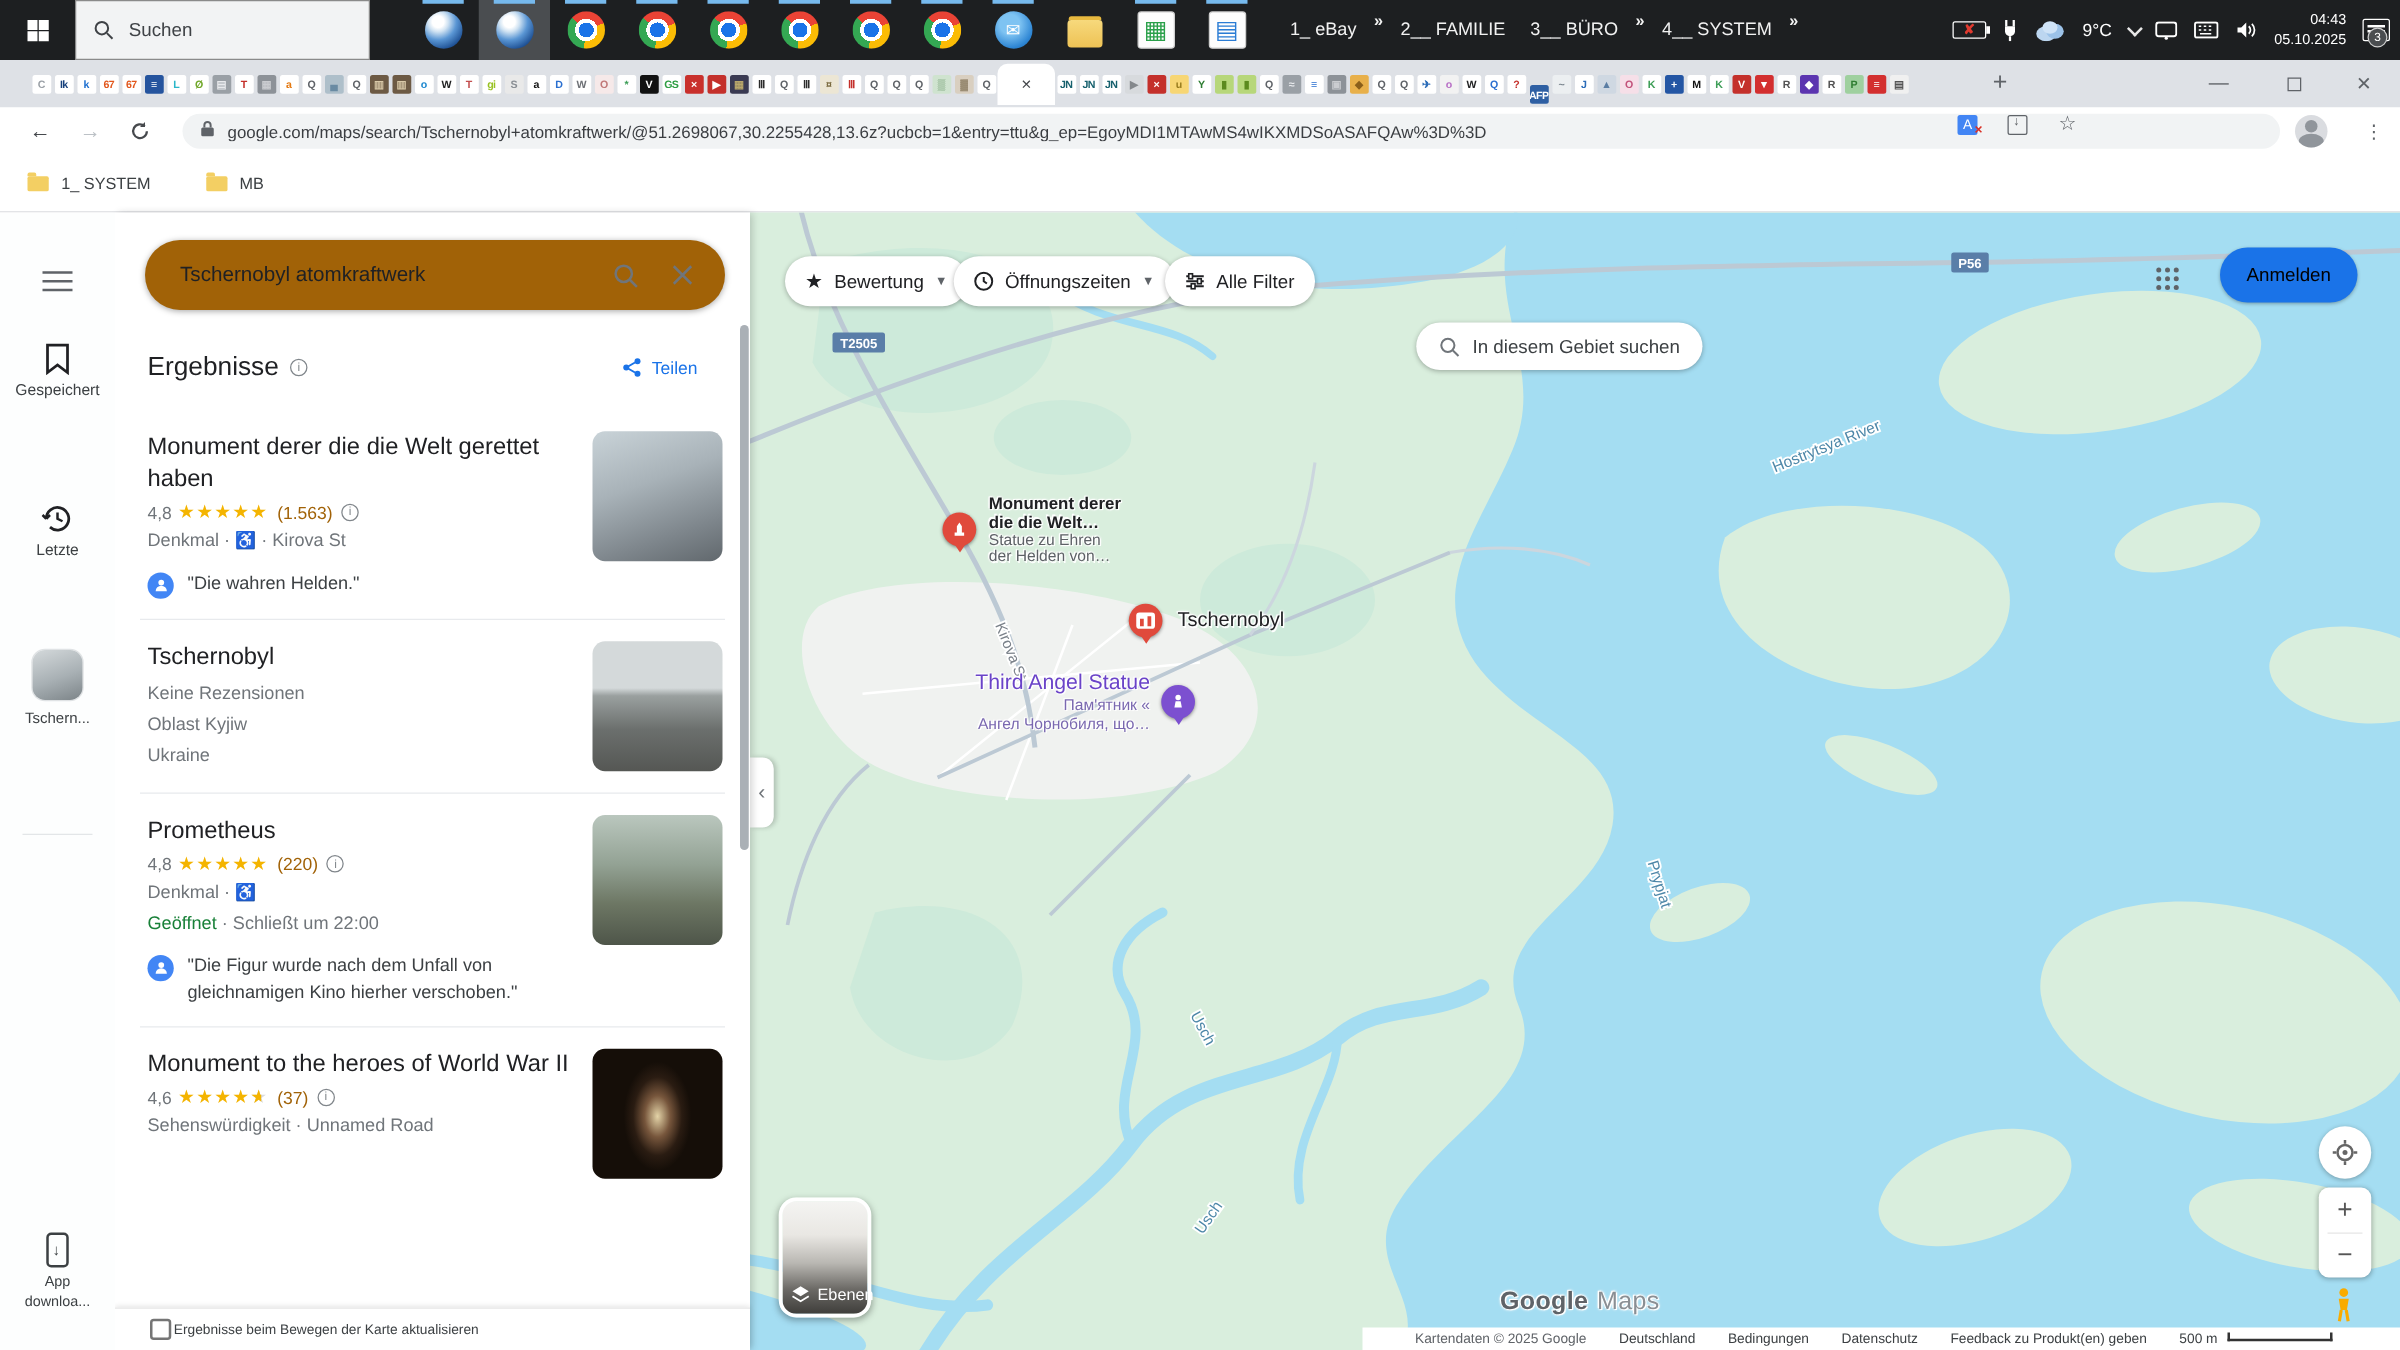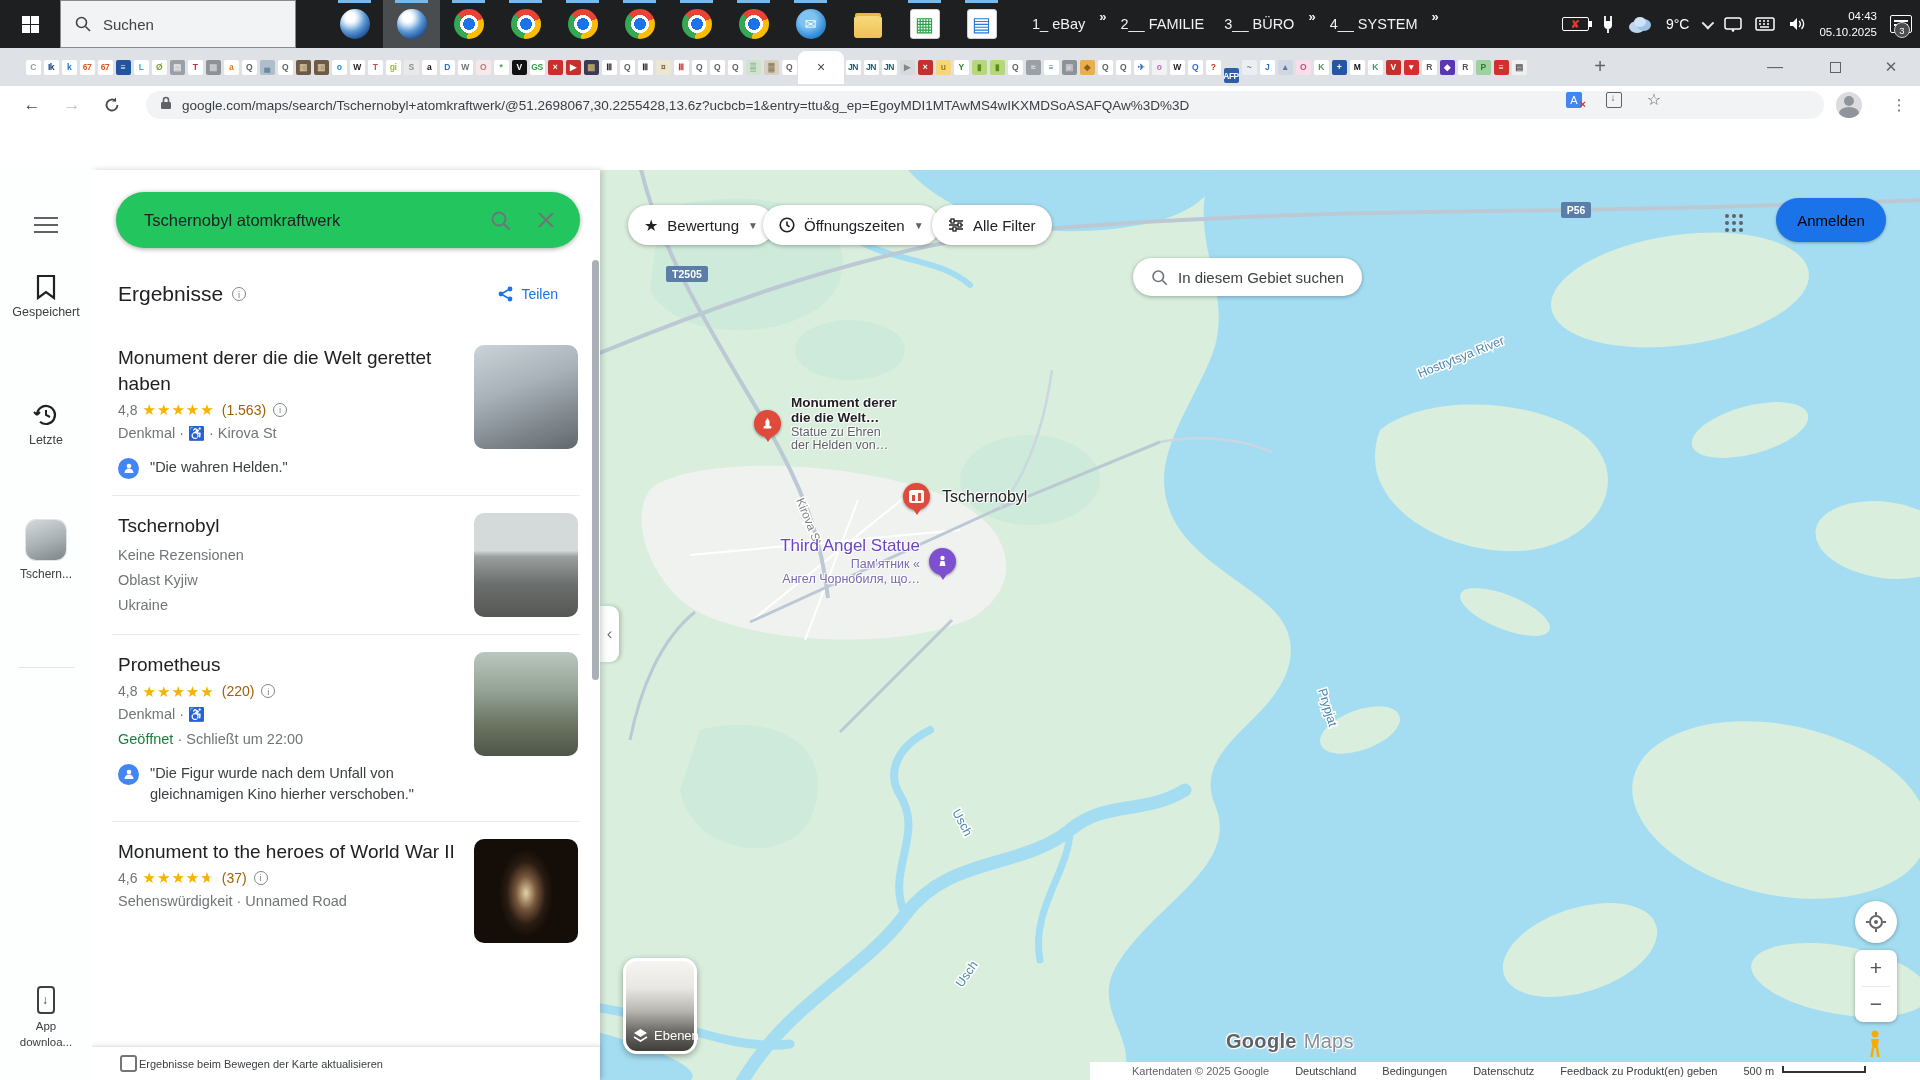--- a/index.html
+++ b/index.html
@@ -86,21 +86,21 @@
   .rail-item { position:absolute; left:0; width:92px; text-align:center; color:#3c4043; font-size:12.5px; line-height:1.35; }
   .hamburger span { display:block; width:24px; height:2.5px; background:#5f6368; margin:4.5px auto; }
   .rail-svg { display:block; margin:0 auto 4px; }
   .rail-divider { position:absolute; left:18px; top:497px; width:56px; height:1px; background:#e3e6e8; }
   .rail-thumb { width:40px; height:40px; border-radius:10px; margin:0 auto 6px; background:linear-gradient(160deg,#d4d9db 0%,#a8b0b4 55%,#7c8488 100%); box-shadow:0 0 0 1px #e0e3e5; }
   .phone-ic { position:relative; width:18px; height:28px; border:2px solid #3c4043; border-radius:4px; margin:0 auto 5px; }
   .phone-ic::after { content:"↓"; position:absolute; left:3px; top:4px; font-size:12px; color:#3c4043; }
 
   
   #panel { position:absolute; left:92px; top:170px; width:508px; height:910px; background:#fff; z-index:15; box-shadow:2px 0 6px rgba(0,0,0,.18); }
-  #search-box { position:absolute; left:24px; top:22px; width:464px; height:56px; background:#22c55e; border-radius:28px; box-shadow:0 1px 5px rgba(0,0,0,.35); display:flex; align-items:center; }
+  #search-box { position:absolute; left:24px; top:22px; width:464px; height:56px; background:#a16207; border-radius:28px; box-shadow:0 1px 5px rgba(0,0,0,.35); display:flex; align-items:center; }
   #search-box .val { margin-left:28px; font-size:16.5px; color:#202124; flex:1; }
   #search-box .sb-ic { width:24px; height:24px; display:flex; align-items:center; justify-content:center; margin-right:22px; }
   #panel-header { position:absolute; left:26px; right:30px; top:112px; display:flex; align-items:center; }
   #results-title { font-size:21px; color:#202124; }
   .info-i { width:14px; height:14px; border:1.5px solid #80868b; border-radius:50%; color:#80868b; font-size:9.5px; display:inline-flex; align-items:center; justify-content:center; margin-left:9px; flex:none; }
   #share-btn { margin-left:auto; margin-right:12px; display:flex; align-items:center; gap:8px; color:#1a73e8; font-size:14px; }
   #results-list { position:absolute; left:0; right:0; top:158px; bottom:34px; overflow:hidden; }
   .result { display:flex; padding:17px 22px 16px 26px; }
   .r-left { width:342px; flex:none; }
   .r-title { font-size:19px; color:#202124; line-height:1.36; margin-bottom:5px; }
@@ -155,21 +155,21 @@
   .town-glyph i { position:absolute; bottom:2px; width:3.5px; background:#e04a3c; }
   .town-glyph i:nth-child(1){ left:2.5px; height:6px; }
   .town-glyph i:nth-child(2){ left:8.5px; height:8px; }
   #layers-btn { position:absolute; left:23px; top:788px; width:74px; height:96px; border-radius:14px; border:3px solid #fff; box-shadow:0 2px 6px rgba(0,0,0,.35); background:linear-gradient(180deg,#f4f4f2 0%,#e9e7e3 30%,#b9b7b2 55%,#6c6a66 78%,#3f3e3b 100%); }
   #layers-btn .lab { position:absolute; left:7px; bottom:8px; display:flex; align-items:center; gap:6px; color:#fff; font-size:13px; }
   #locate-btn { position:absolute; left:1255px; top:731px; width:42px; height:42px; border-radius:50%; background:#fff; box-shadow:0 1px 4px rgba(0,0,0,.3); display:flex; align-items:center; justify-content:center; }
   #zoom-box { position:absolute; left:1255px; top:780px; width:42px; height:72px; background:#fff; border-radius:8px; box-shadow:0 1px 4px rgba(0,0,0,.3); display:flex; flex-direction:column; }
   #zoom-box .zb { flex:1; display:flex; align-items:center; justify-content:center; font-size:21px; color:#565656; }
   #zoom-box .zdiv { height:1px; background:#e6e6e6; margin:0 7px; }
   #pegman { position:absolute; left:1267px; top:860px; }
-  #watermark { position:absolute; left:600px; top:860px; font-size:20px; color:#5f6368; letter-spacing:0.3px;margin-left:26px; }
+  #watermark { position:absolute; left:600px; top:860px; font-size:20px; color:#5f6368; letter-spacing:0.3px; }
   #watermark b { font-weight:bold; }
   #watermark span { color:#8a8f94; margin-left:7px; font-weight:normal; }
   #attribution { position:absolute; left:490px; right:0; top:892px; height:18px; background:#fff; display:flex; align-items:center; font-size:11px; color:#3c4043; padding-left:42px; gap:26px; white-space:nowrap; }
   #attribution .cр, #attribution .cp { color:#5f6368; }
   #attribution a { color:#3c4043; text-decoration:none; }
   .scalebar { display:flex; align-items:center; gap:8px; }
   .scalebar .bar { width:84px; height:7px; border-left:2px solid #333; border-right:2px solid #333; border-bottom:2px solid #333; margin-top:-4px; }
 </style>
 </head>
 <body>
@@ -577,20 +577,30 @@
       </span>
       <span id="url-text">google.com/maps/search/Tschernobyl+atomkraftwerk/@51.2698067,30.2255428,13.6z?ucbcb=1&amp;entry=ttu&amp;g_ep=EgoyMDI1MTAwMS4wIKXMDSoASAFQAw%3D%3D</span>
     </div>
     <div class="omni-right" id="tr-icon">A</div>
     <div class="omni-right" id="install-icon"></div>
     <div class="omni-right" id="star-icon">☆</div>
     <div id="avatar-btn"></div>
     <div id="kebab">⋮</div>
   </div>
 
+  <div id="bookmarksbar">
+    <div class="bm">
+      <span class="folder-ic"></span>
+      <span>1_ SYSTEM</span>
+    </div>
+    <div class="bm">
+      <span class="folder-ic"></span>
+      <span>MB</span>
+    </div>
+  </div>
 
   <div id="rail">
     <div class="rail-item hamburger" style="top:42px">
         <span></span>
         <span></span>
         <span></span>
       </div>
     <div class="rail-item" style="top:104px">
       <svg class="rail-svg" width="22" height="26" viewBox="0 0 22 26">
           <path d="M3 2h16v22l-8-6-8 6z" fill="none" stroke="#202124" stroke-width="2.2"></path>

